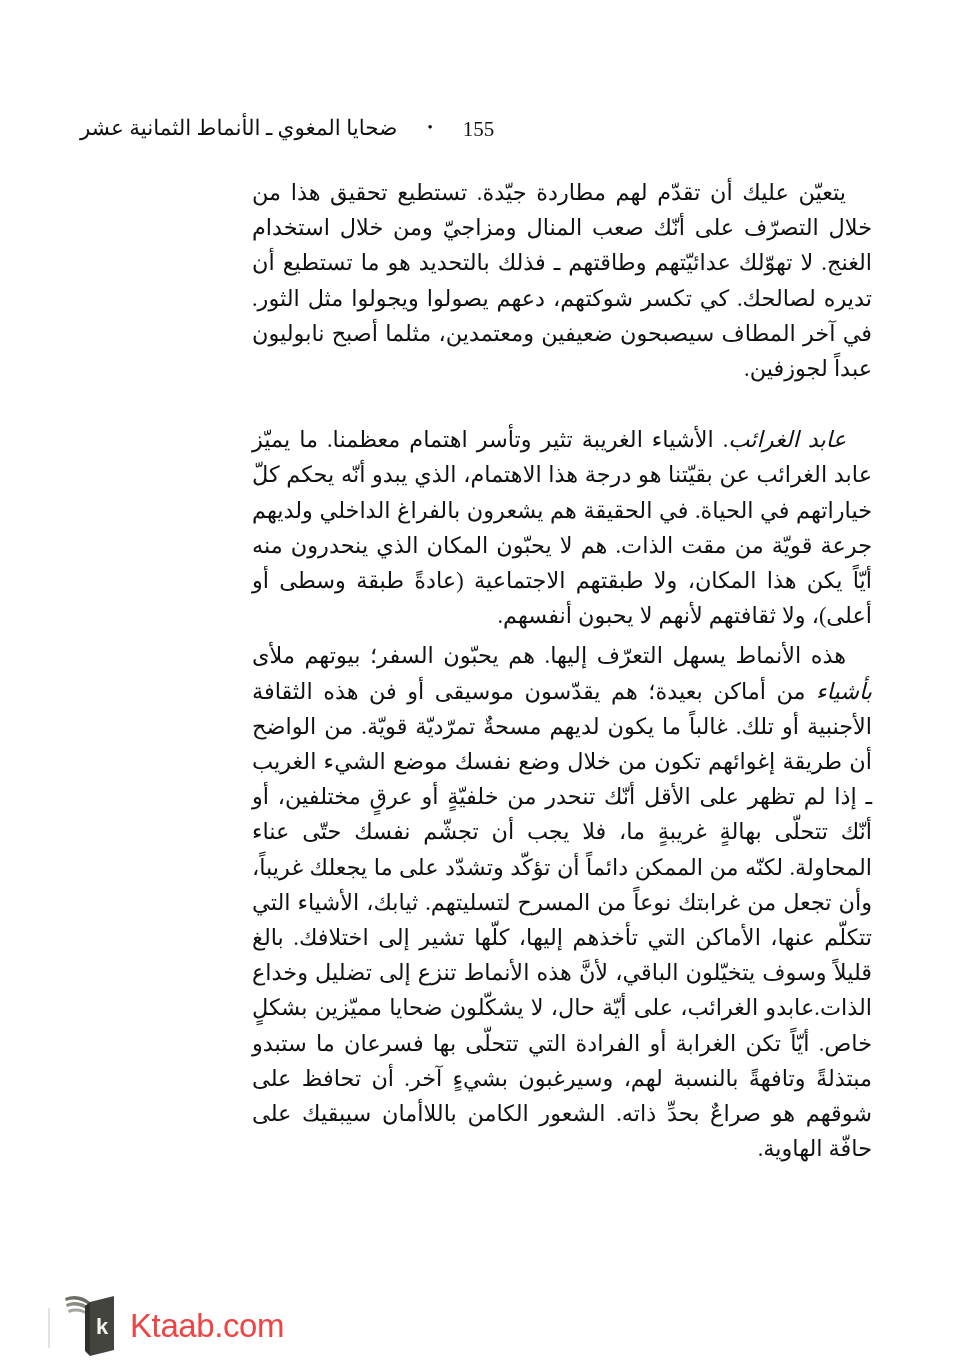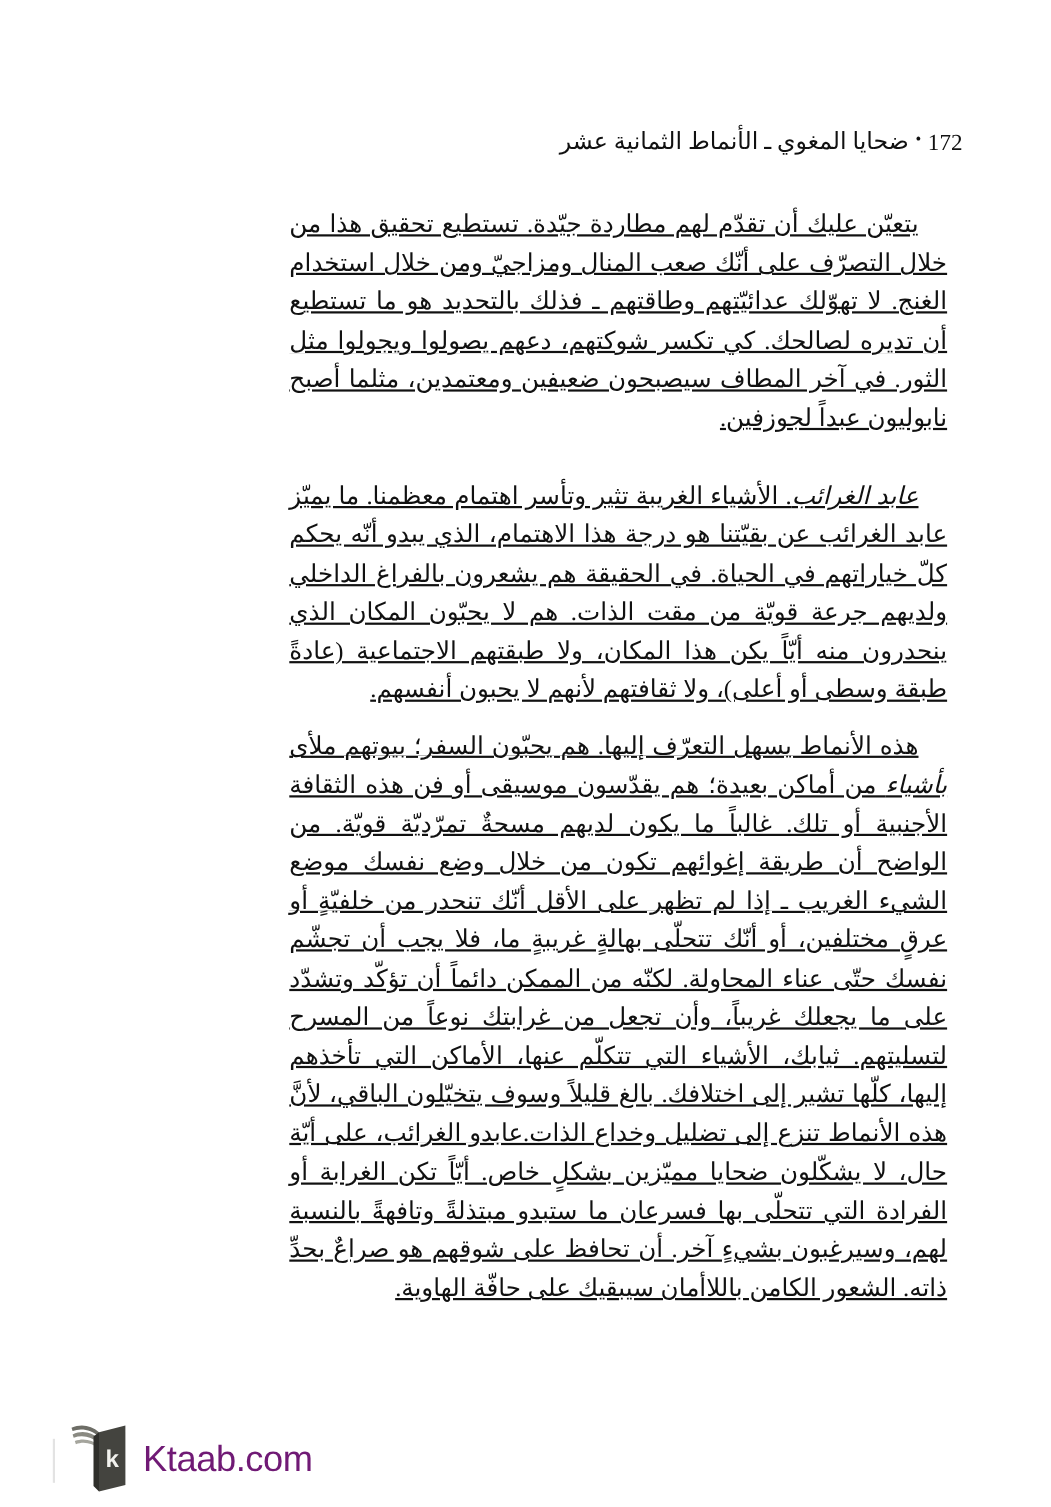--- a/index.html
+++ b/index.html
@@ -22,22 +22,22 @@
   
   #running-head {
     position: absolute;
     top: 112px;
     right: 80px;
     left: 80px;
     height: 34px;
     display: flex;
     flex-direction: row-reverse;
     align-items: center;
-    justify-content: flex-end;
-    gap: 6px;
+    justify-content: flex-start;
+    gap: 30px;
     direction: rtl;
   }
 
   #running-head .head-title {
     font-size: 21.5px;
     line-height: 1;
     white-space: nowrap;
     letter-spacing: 0.2px;
   }
 
@@ -61,25 +61,24 @@
     right: 78px;
     width: 630px;
     direction: rtl;
     text-align: justify;
     text-align-last: auto;
   }
 
   .para {
     font-size: 22.4px;
     line-height: 35.2px;
-    margin: 16px;
+    margin: 5px;
     text-indent: 26px;
     text-align: justify;
     word-spacing: 0.5px;
-    text-decoration: underline;
   }
 
   .para + .para {
     margin-top: 0;
   }
 
   .gap-before {
     margin-top: 36px !important;
   }
 
@@ -101,21 +100,21 @@
 
   #watermark .wm-logo {
     width: 58px;
     height: 70px;
     display: block;
   }
 
   #watermark .wm-text {
     font-family: "Liberation Sans", "DejaVu Sans", sans-serif;
     font-size: 33px;
-    color: #701a75;
+    color: #ef4444;
     letter-spacing: -0.4px;
     line-height: 1;
     position: relative;
     top: 2px;
   }
 
   
   #scan-edge-mark {
     position: absolute;
     left: 48px;
@@ -126,21 +125,21 @@
   }
 </style>
 </head>
 <body>
 
 <div id="page">
 
   <div id="running-head">
     <span class="head-title">ضحايا المغوي ـ الأنماط الثمانية عشر</span>
     <span class="head-dot">•</span>
-    <span class="head-page">172</span>
+    <span class="head-page">155</span>
   </div>
 
   <div id="text-block">
 
     <p class="para">يتعيّن عليك أن تقدّم لهم مطاردة جيّدة. تستطيع تحقيق هذا من خلال التصرّف على أنّك صعب المنال ومزاجيّ ومن خلال استخدام الغنج. لا تهوّلك عدائيّتهم وطاقتهم ـ فذلك بالتحديد هو ما تستطيع أن تديره لصالحك. كي تكسر شوكتهم، دعهم يصولوا ويجولوا مثل الثور. في آخر المطاف سيصبحون ضعيفين ومعتمدين، مثلما أصبح نابوليون عبداً لجوزفين.</p>
 
 
     <p class="para gap-before">
       <span class="it">عابد الغرائب</span><span>. الأشياء الغريبة تثير وتأسر اهتمام معظمنا. ما يميّز عابد الغرائب عن بقيّتنا هو درجة هذا الاهتمام، الذي يبدو أنّه يحكم كلّ خياراتهم في الحياة. في الحقيقة هم يشعرون بالفراغ الداخلي ولديهم جرعة قويّة من مقت الذات. هم لا يحبّون المكان الذي ينحدرون منه أيّاً يكن هذا المكان، ولا طبقتهم الاجتماعية (عادةً طبقة وسطى أو أعلى)، ولا ثقافتهم لأنهم لا يحبون أنفسهم.</span>
     </p>

